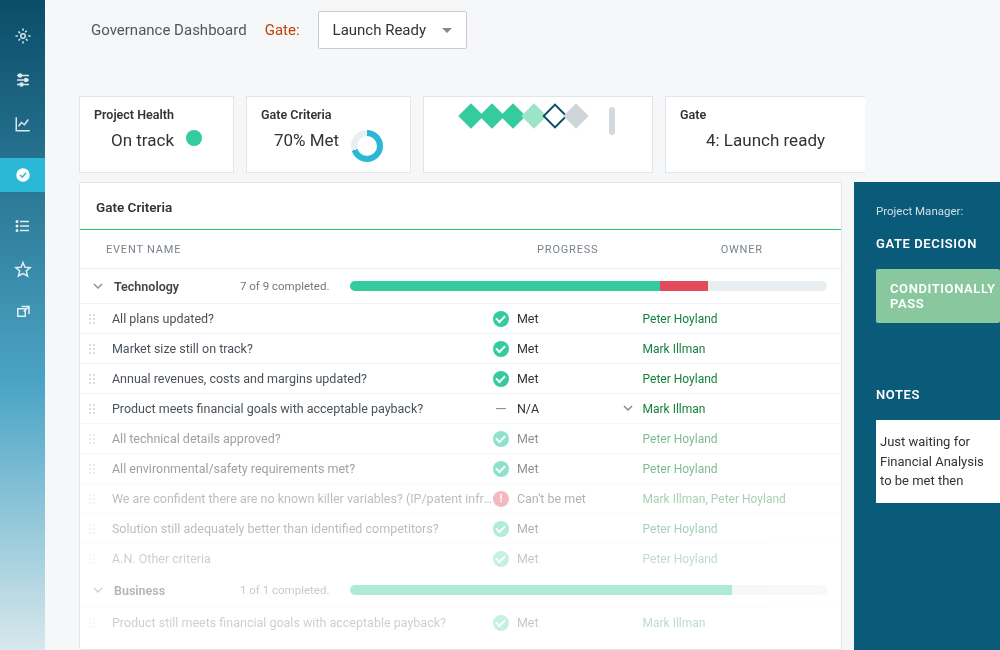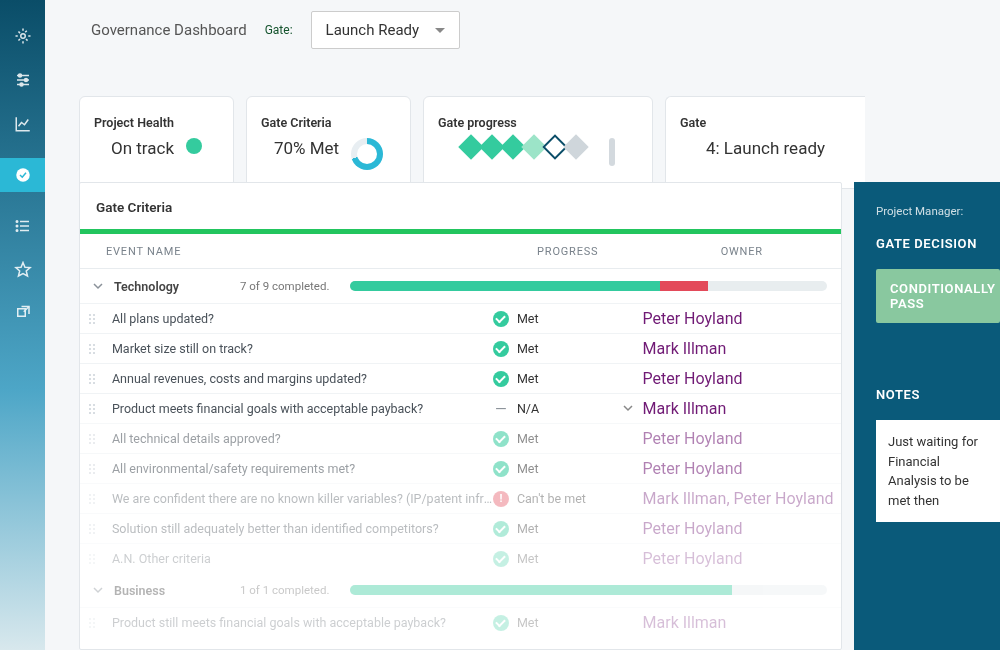--- a/index.html
+++ b/index.html
@@ -3,77 +3,77 @@
 <meta charset="utf-8">
 <style>
   *{box-sizing:border-box;margin:0;padding:0;font-family:-apple-system,BlinkMacSystemFont,"Segoe UI",Roboto,sans-serif}
   body{background:#f5f7f9;overflow:hidden;width:1000px;height:650px;position:relative}
   .sidebar{position:absolute;left:0;top:0;width:45px;height:650px;background:linear-gradient(180deg,#0a4d68 0%,#4da6c7 60%,#d8e8ed 100%);display:flex;flex-direction:column;align-items:center;padding-top:26px;gap:24px}
   .sidebar .nav-icon{width:20px;height:20px;color:#fff;opacity:.85;display:flex;align-items:center;justify-content:center;cursor:pointer}
   .sidebar .nav-icon svg{width:18px;height:18px;stroke:#fff;fill:none;stroke-width:2}
   .sidebar .nav-icon.active{background:#2bb8d6;width:45px;height:34px;opacity:1}
   .header{position:absolute;left:45px;top:0;right:0;height:60px;display:flex;align-items:center;padding:9px 46px;gap:18px}
   .header .title{font-size:15px;color:#555}
-  .header .gate-label{font-size:12px;color:#14532d}
+  .header .gate-label{font-size:15px;color:#c2410c}
   .header .gate-select{border:1px solid #ccc;background:#fff;padding:9px 40px 9px 14px;font-size:15px;color:#333;position:relative;border-radius:2px;cursor:pointer}
   .header .gate-select::after{content:"";position:absolute;right:14px;top:50%;margin-top:-2px;border:5px solid transparent;border-top-color:#888}
   .cards{position:absolute;left:79px;top:96px;right:0;display:flex;gap:12px}
-  .card{background:#fff;border:1px solid #e2e6ea;padding:18px 14px;display:flex;flex-direction:column;gap:8px;border-radius:6px}
+  .card{background:#fff;border:1px solid #e2e6ea;padding:10px 14px;display:flex;flex-direction:column;gap:8px;border-radius:0}
   .card .label{font-size:12.5px;font-weight:600;color:#333}
   .card .value-row{display:flex;align-items:flex-start;gap:12px;justify-content:center;flex:1}
   .card .value{font-size:17px;color:#333}
   .c-health{width:155px}
   .c-criteria{width:165px}
   .c-priority{width:155px}
   .c-progress{width:230px}
   .c-gate{width:200px;border-right:none;border-top-right-radius:0;border-bottom-right-radius:0}
   .dot-green{width:16px;height:16px;border-radius:50%;background:#34cb9e}
   .donut{width:32px;height:32px;border-radius:50%;background:conic-gradient(#2bb8d6 0 70%,#e8eef2 0 100%);position:relative}
   .donut::after{content:"";position:absolute;inset:6px;background:#fff;border-radius:50%}
   .diamonds{display:flex;gap:3px;align-items:center}
   .diamond{width:18px;height:18px;transform:rotate(45deg)}
   .diamond.fill{background:#34cb9e}
   .diamond.light{background:#9ce4c8}
   .diamond.outline{border:2px solid #0a4d68;background:#fff}
   .diamond.grey{background:#cfd6db}
   .scroll-ind{width:6px;height:28px;background:#d3d9de;border-radius:3px;margin-left:12px}
   .panel{position:absolute;left:79px;top:182px;width:763px;background:#fff;border:1px solid #e2e6ea;border-radius:2px;bottom:0;display:flex;flex-direction:column;overflow:hidden}
   .panel-title{padding:16px 16px 14px;font-size:13.5px;font-weight:600;color:#333}
-  .thead{display:flex;border-top:5px solid #22c55e;border-bottom:1px solid #e8ecef;height:40px;align-items:center;font-size:11px;letter-spacing:.8px;color:#7a838c}
+  .thead{display:flex;border-top:1px solid #22c55e;border-bottom:1px solid #e8ecef;height:40px;align-items:center;font-size:11px;letter-spacing:.8px;color:#7a838c}
   .th-name{width:414px;padding-left:26px}
   .th-progress{width:150px;text-align:center}
   .th-owner{width:199px;text-align:center}
   .group-row{display:flex;align-items:center;height:34px;padding-left:8px;font-size:12.5px;color:#444;position:relative}
   .group-row.fade{opacity:.4}
   .group-chevron{width:20px;display:flex;justify-content:center;color:#8a9199;cursor:pointer}
   .group-name{width:132px;font-weight:600;padding-left:6px}
   .group-count{font-size:11.5px;color:#777}
   .group-bar{position:absolute;left:270px;right:14px;top:50%;margin-top:-5px;height:10px;background:#e8edef;border-radius:6px;overflow:hidden}
   .group-bar .seg{height:100%;float:left}
   .data-row{display:flex;align-items:center;height:30px;border-top:1px solid #f0f3f5;font-size:12.5px;color:#333}
   .data-row.fadeA{opacity:.55}
   .data-row.fadeB{opacity:.38}
   .data-row.fadeC{opacity:.28}
   .dr-drag{width:24px;display:flex;justify-content:center;color:#cbd2d8}
   .dr-name{width:390px;padding-left:8px;white-space:nowrap;overflow:hidden;text-overflow:ellipsis;color:#4a525a}
   .dr-progress{width:150px;display:flex;align-items:center;gap:8px}
-  .dr-owner{width:199px;color:#701a75;font-size:16px}
+  .dr-owner{width:199px;color:#15803d;font-size:12px}
   .status-ic{width:16px;height:16px;border-radius:50%;display:flex;align-items:center;justify-content:center;flex-shrink:0}
   .status-ic.met{background:#34cb9e}
   .status-ic.met::after{content:"";width:7px;height:4px;border-left:2px solid #fff;border-bottom:2px solid #fff;transform:rotate(-45deg);margin-top:-2px}
   .status-ic.cant{background:#e34a5a;color:#fff;font-size:11px;font-weight:700}
   .status-ic.na{background:none;color:#8a9199;font-size:15px;font-weight:400}
   .status-text{font-size:12.5px;color:#333}
   .dr-dd{margin-left:auto;margin-right:10px;color:#888}
   .side-panel{position:absolute;left:854px;top:182px;right:0;bottom:0;background:#0a5a7a;color:#fff;padding:22px 0 22px 22px;display:flex;flex-direction:column;gap:18px;overflow:hidden}
   .sp-label{font-size:11.5px;opacity:.8}
   .sp-heading{font-size:13px;letter-spacing:.6px;font-weight:600}
   .sp-cond{background:#89c89f;color:#fff;padding:12px 14px;font-size:13px;letter-spacing:.6px;font-weight:600;border-radius:2px}
   .sp-commit{background:#2bb8d6;color:#fff;padding:8px 12px;font-size:11.5px;letter-spacing:.6px;font-weight:600;border-radius:2px;display:flex;align-items:center;gap:10px;cursor:pointer;width:fit-content}
-  .sp-notes-box{background:#fff;color:#333;padding:12px 12px;font-size:13px;line-height:1.5;min-height:80px}
+  .sp-notes-box{background:#fff;color:#333;padding:12px 4px;font-size:13px;line-height:1.5;min-height:80px}
 </style>
 </head>
 <body>
 
 <div class="sidebar" id="sidebar">
     <div class="nav-icon">
       <svg viewBox="0 0 24 24">
         <circle cx="12" cy="12" r="3"></circle>
         <path d="M12 2v3m0 14v3m10-10h-3M5 12H2m15.07-7.07l-2.12 2.12M8.05 15.95l-2.12 2.12m0-12.02l2.12 2.12m7.9 7.9l2.12 2.12"></path>
       </svg>
@@ -137,21 +137,20 @@
     </div>
   </div>
   <div class="card c-criteria">
     <div class="label">Gate Criteria</div>
     <div class="value-row">
       <span class="value">70% Met</span>
       <span class="donut"></span>
     </div>
   </div>
   <div class="card c-progress">
-    <div class="label">Gate progress</div>
     <div class="value-row">
       <div class="diamonds" id="diamonds">
           <span class="diamond fill"></span>
           <span class="diamond fill"></span>
           <span class="diamond fill"></span>
           <span class="diamond light"></span>
           <span class="diamond outline"></span>
           <span class="diamond grey"></span>
         </div>
       <div class="scroll-ind"></div>

